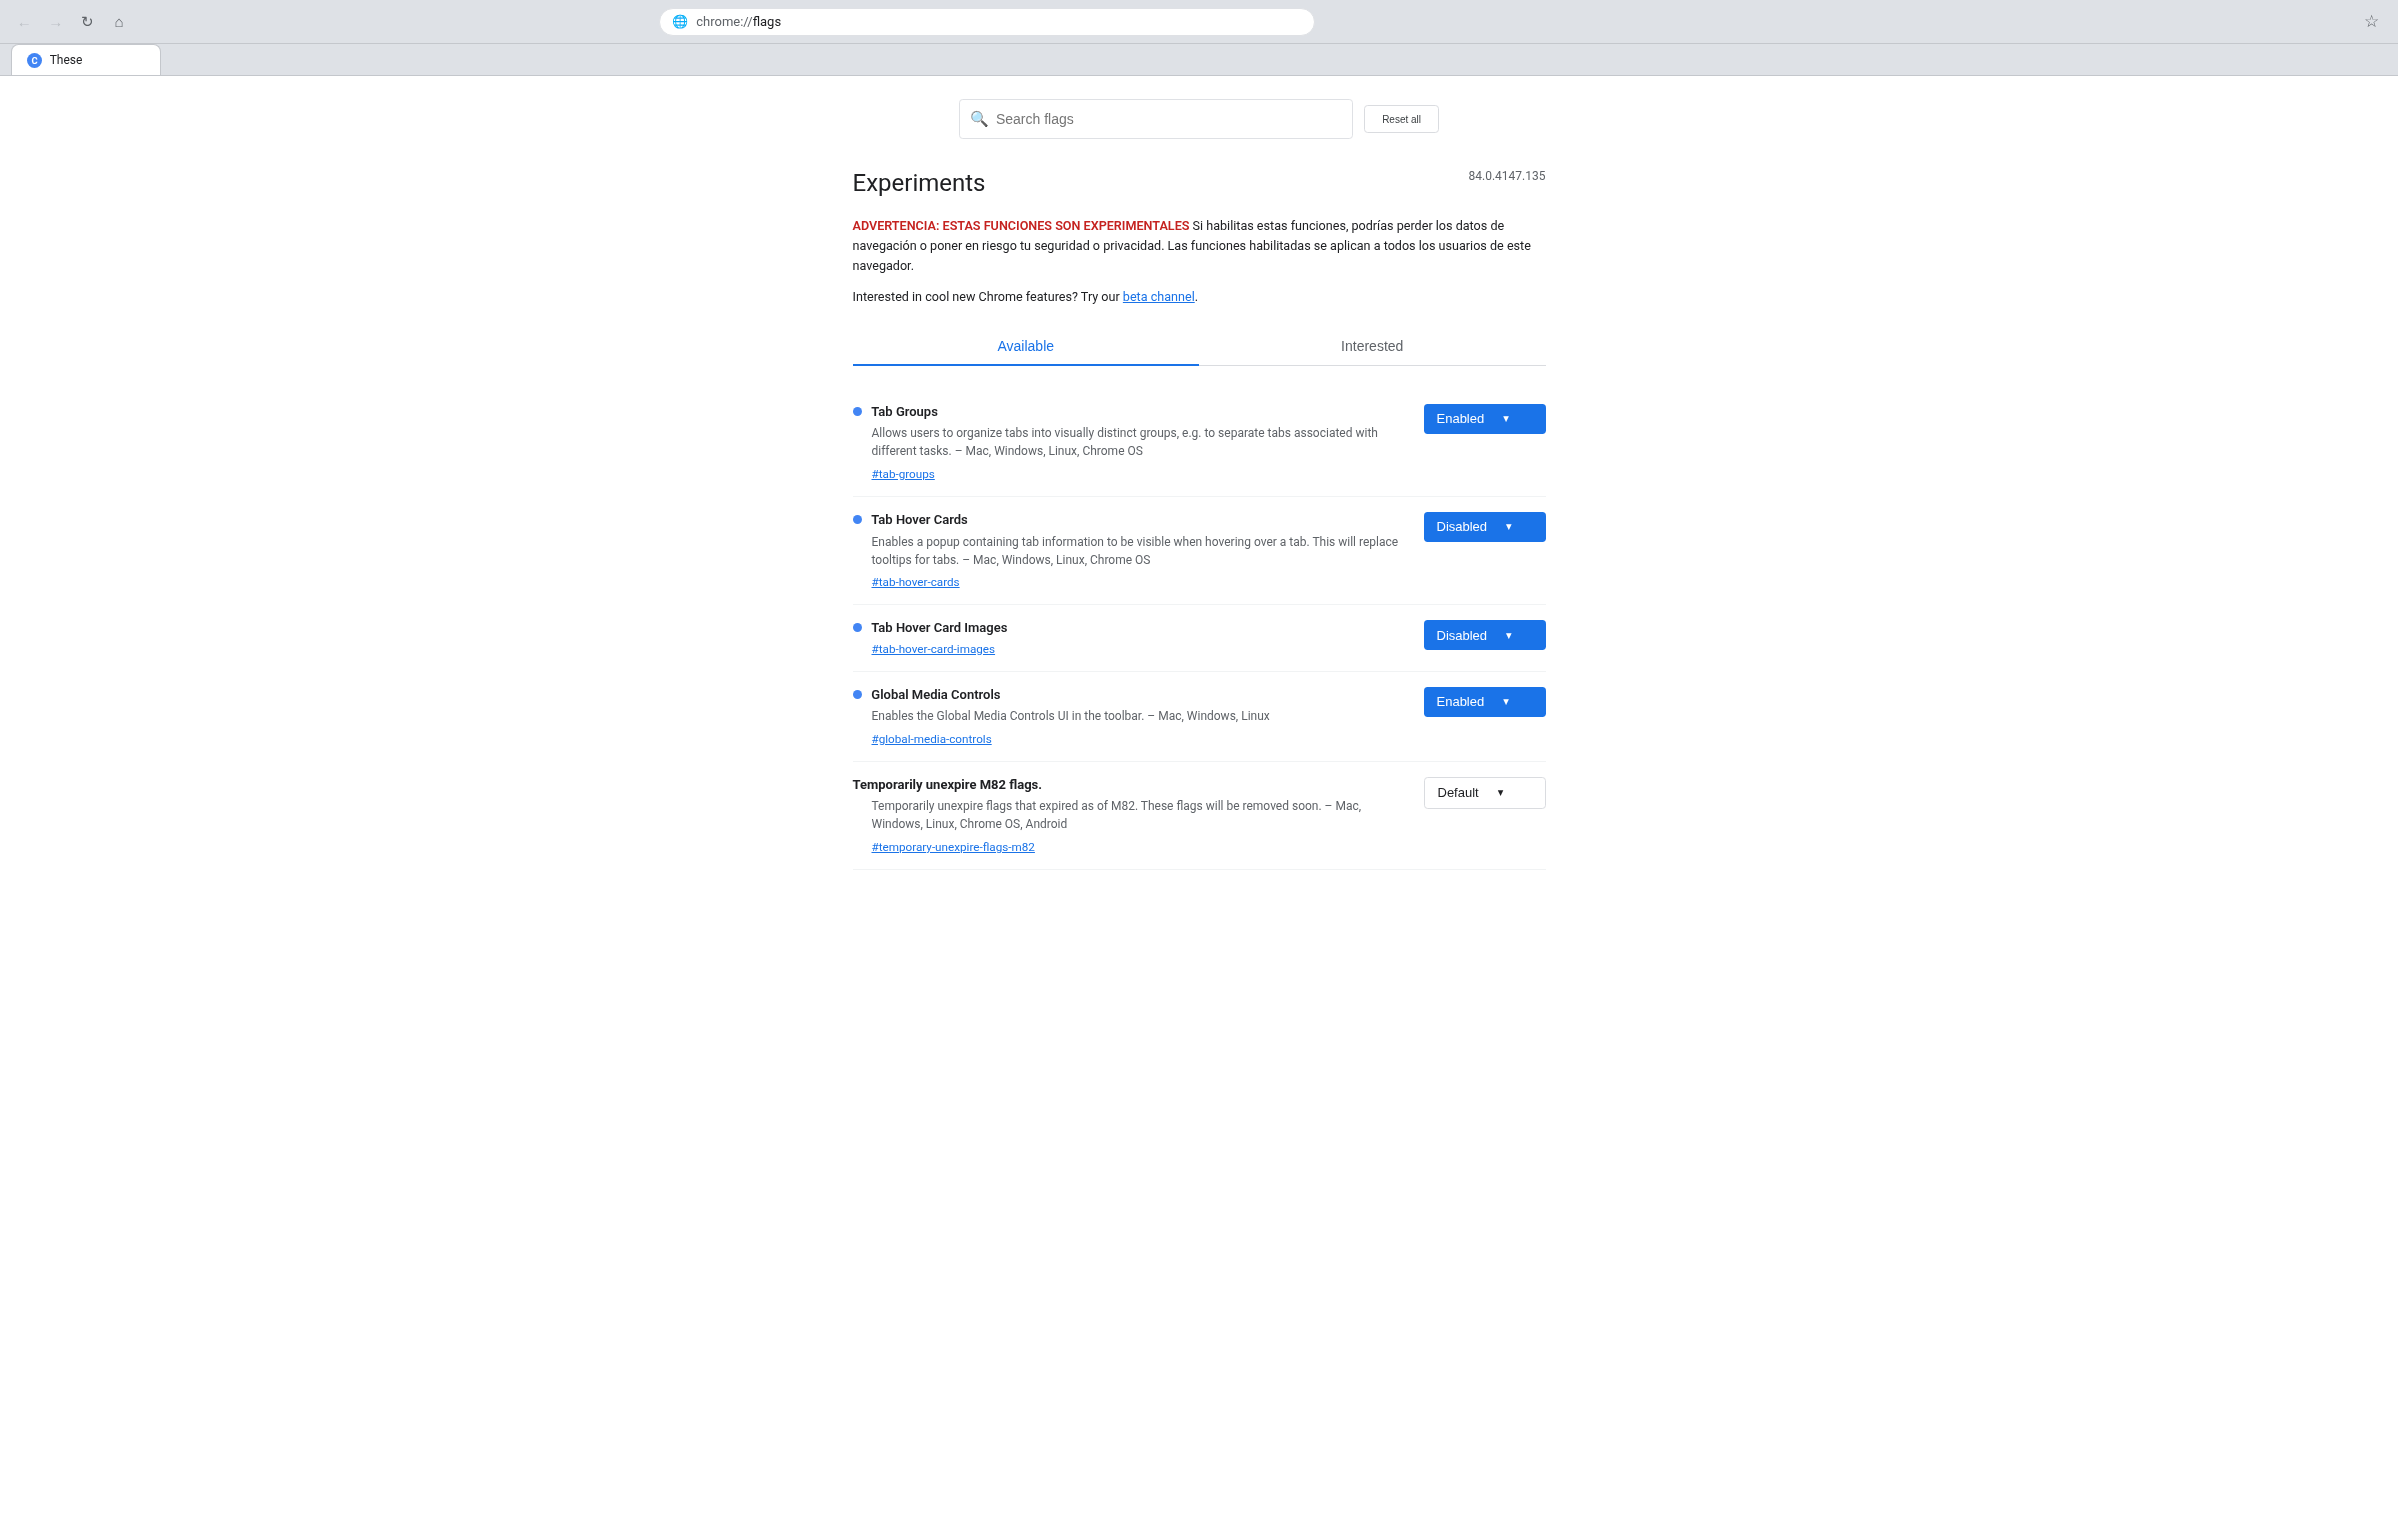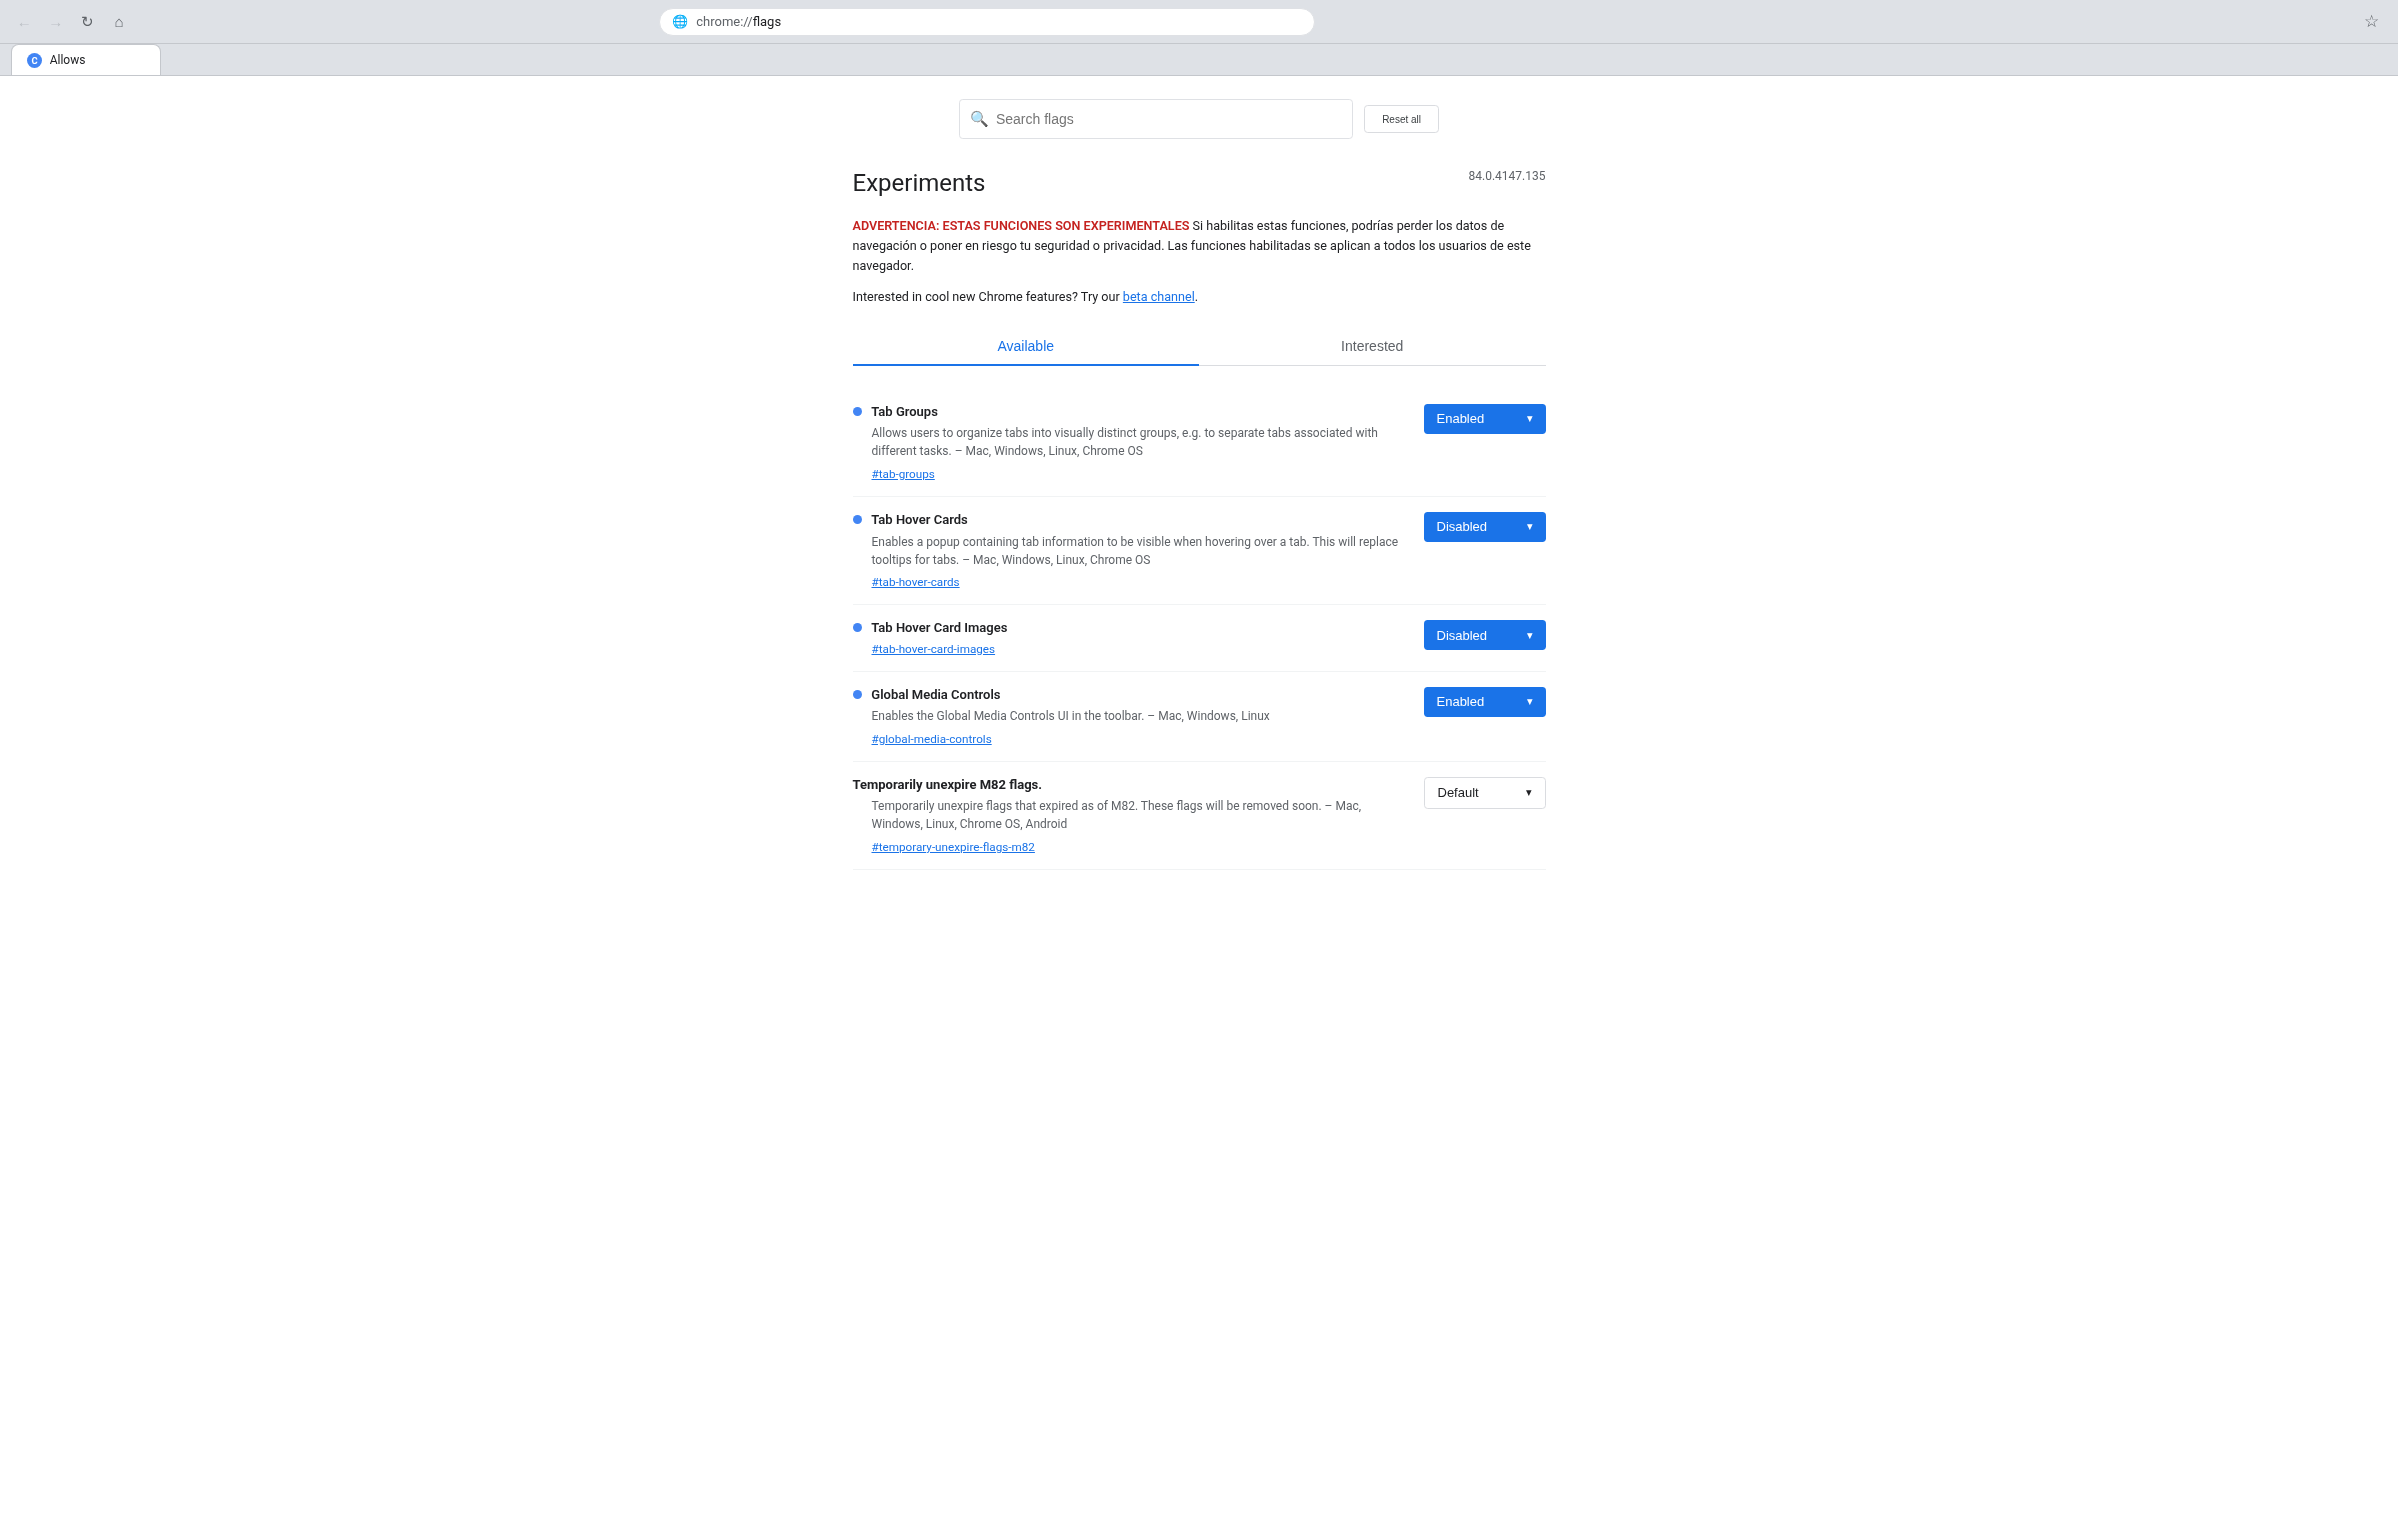--- a/index.html
+++ b/index.html
@@ -293,21 +293,21 @@
     .dropdown-btn {
       display: flex;
       align-items: center;
       gap: 19px;
       padding: 7.5px 13px;
       border: none;
       border-radius: 3.7px;
       font-size: 13px;
       cursor: pointer;
       min-width: 122px;
-      justify-content: space-between;
+      justify-content: flex-start;
     }
     .dropdown-btn.enabled {
       background: #1a73e8;
       color: white;
     }
     .dropdown-btn.disabled-state {
       background: #1a73e8;
       color: white;
     }
     .dropdown-btn.default-state {
@@ -344,21 +344,21 @@
     </span>
   </div>
   <button class="bookmark-btn">
     <span>☆</span>
   </button>
 </div>
 
 <div class="tab-bar">
   <div class="browser-tab">
     <div class="tab-favicon">C</div>
-    <span>Allows</span>
+    <span>These</span>
   </div>
 </div>
 
 <div class="page">
   <div class="page-content">
 
     <div class="search-area">
       <div class="search-container">
         <span class="search-icon-wrap">🔍</span>
         <input class="search-input" type="text" placeholder="Search flags" style="">

